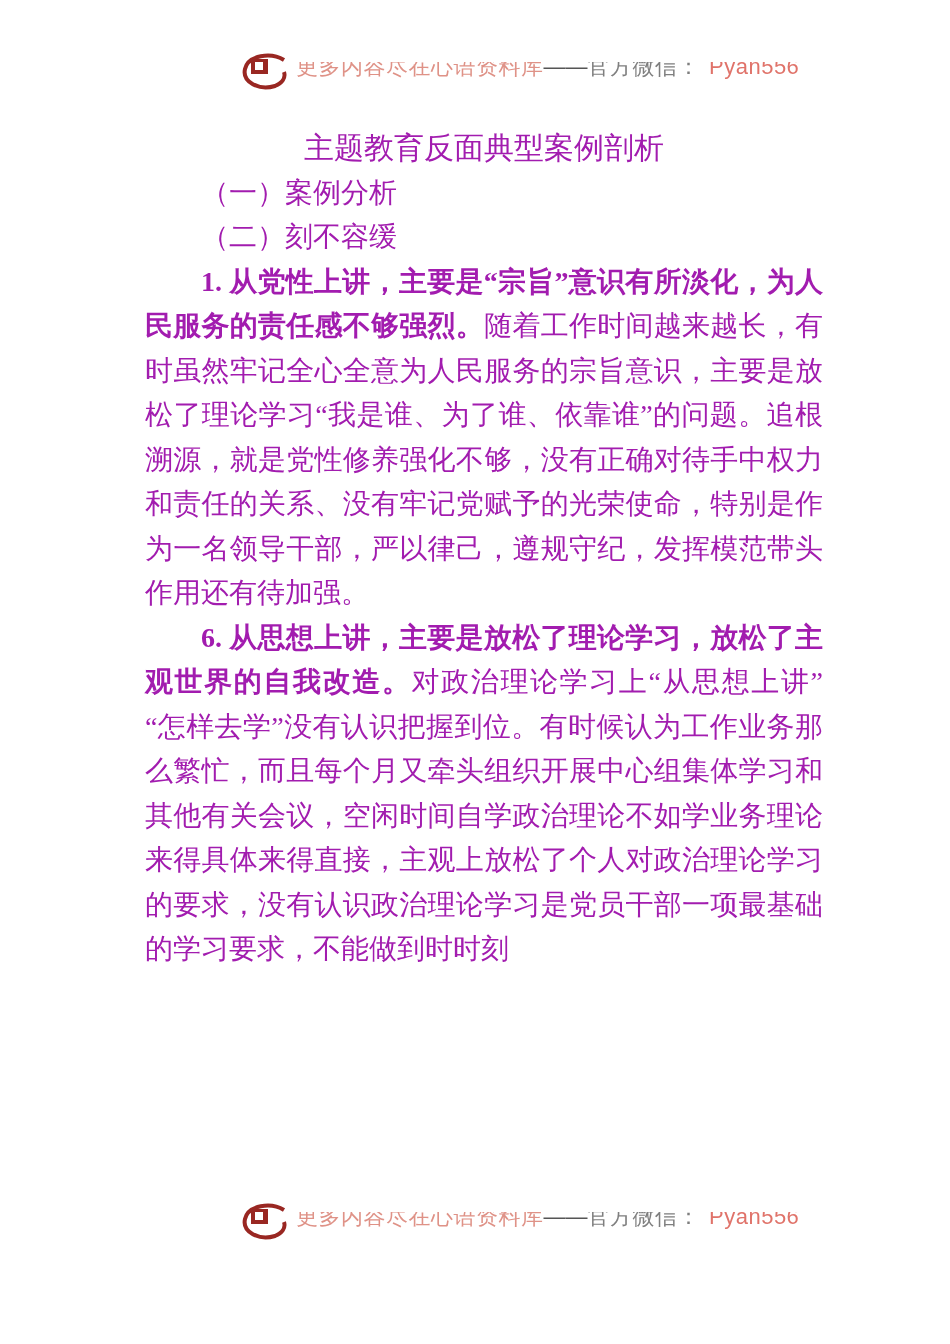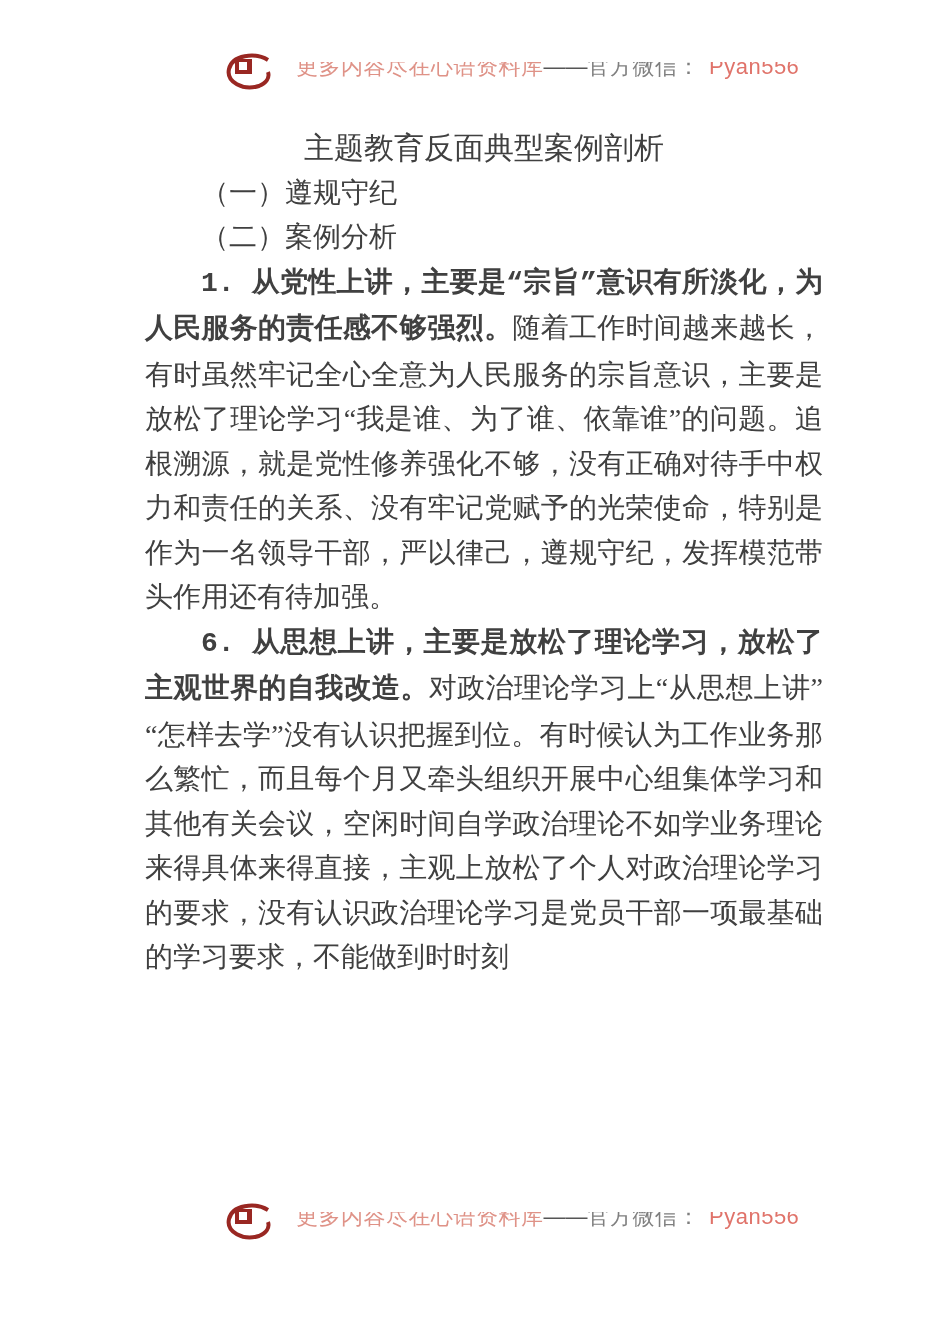--- a/index.html
+++ b/index.html
@@ -5,22 +5,22 @@
   html,body{margin:0;padding:0;}
   body{
     width:950px;height:1344px;
     background:#ffffff;
     position:relative;
     font-family:"Liberation Serif","DejaVu Serif",serif;
     overflow:hidden;
   }
   
   .wm{
-    position:absolute;left:223px;
-    display:flex;align-items:flex-start;gap:23px;
+    position:absolute;left:239px;
+    display:flex;align-items:flex-start;gap:7px;
     white-space:nowrap;
     justify-content:space-between;
   }
   .wm.header{top:53px;}
   .wm.footer{top:1203px;}
   .wm-logo{width:50px;height:38px;flex:none;margin-top:0;}
   .wm-clip{height:21px;overflow:hidden;margin-top:9px;}
   .wm-line{
     display:block;
     font-size:22px;line-height:27px;margin-top:-9px;
@@ -28,32 +28,32 @@
     letter-spacing:0.5px;
   }
   .wm-main{color:#df9287;}
   .wm-dash{color:#555555;letter-spacing:0;}
   .wm-label{color:#7f7f7f;}
   .wm-code{color:#e0736a;padding-left:9px;}
   
   .content{
     position:absolute;left:145px;top:126px;width:678px;
     font-size:28px;line-height:44.5px;
-    color:#404040;
+    color:#a21caf;
     text-align:justify;
     text-justify:inter-ideograph;
   }
   .content p{margin:0;text-indent:2em;}
   p.doc-title{
     text-align:center;text-indent:0;
     font-size:30px;
   }
   .lead{
     font-weight:bold;
-    font-family:Liberation Mono, monospace;
+    font-family:Liberation Serif, serif;
   }
 </style>
 </head>
 <body>
 
 <div class="wm header">
   <svg class="wm-logo" viewBox="0 0 50 38" xmlns="http://www.w3.org/2000/svg">
     <path d="M45 7 C 32 -1, 9 2, 6 16 C 3 29, 20 38, 36 33 C 43 30, 47 25, 45 19" fill="none" stroke="#992722" stroke-width="4"></path>
     <rect x="12" y="6" width="17" height="15" fill="#992722"></rect>
     <rect x="16" y="9" width="8" height="8" fill="#ffffff"></rect>
@@ -61,24 +61,24 @@
   <span class="wm-clip">
     <span class="wm-line">
       <span class="wm-main">更多内容尽在心语资料库</span><span class="wm-dash">——</span><span class="wm-label">官方微信：</span><span class="wm-code">Pyan556</span>
     </span>
   </span>
 </div>
 
 <div class="content">
   <p class="doc-title">主题教育反面典型案例剖析</p>
 
-  <p>（一）遵规守纪</p>
+  <p>（一）案例分析</p>
 
 
-  <p>（二）案例分析</p>
+  <p>（二）刻不容缓</p>
 
 
   <p><b class="lead">1. 从党性上讲，主要是“宗旨”意识有所淡化，为人民服务的责任感不够强烈。</b><span>随着工作时间越来越长，有时虽然牢记全心全意为人民服务的宗旨意识，主要是放松了理论学习“我是谁、为了谁、依靠谁”的问题。追根溯源，就是党性修养强化不够，没有正确对待手中权力和责任的关系、没有牢记党赋予的光荣使命，特别是作为一名领导干部，严以律己，遵规守纪，发挥模范带头作用还有待加强。</span></p>
 
   <p><b class="lead">6. 从思想上讲，主要是放松了理论学习，放松了主观世界的自我改造。</b><span>对政治理论学习上“从思想上讲” “怎样去学”没有认识把握到位。有时候认为工作业务那么繁忙，而且每个月又牵头组织开展中心组集体学习和其他有关会议，空闲时间自学政治理论不如学业务理论来得具体来得直接，主观上放松了个人对政治理论学习的要求，没有认识政治理论学习是党员干部一项最基础的学习要求，不能做到时时刻</span></p>
 </div>
 
 <div class="wm footer">
   <svg class="wm-logo" viewBox="0 0 50 38" xmlns="http://www.w3.org/2000/svg">
     <path d="M45 7 C 32 -1, 9 2, 6 16 C 3 29, 20 38, 36 33 C 43 30, 47 25, 45 19" fill="none" stroke="#992722" stroke-width="4"></path>

